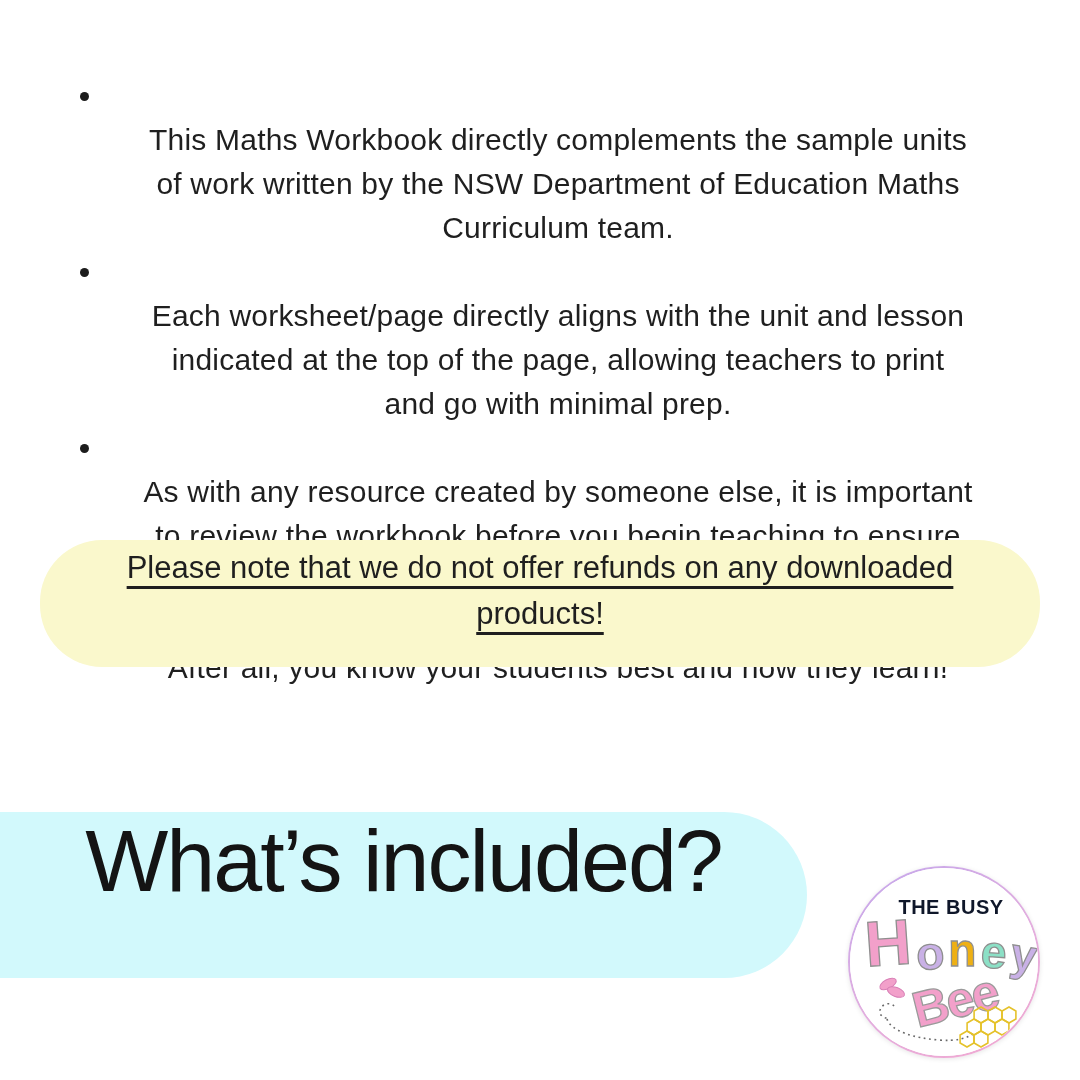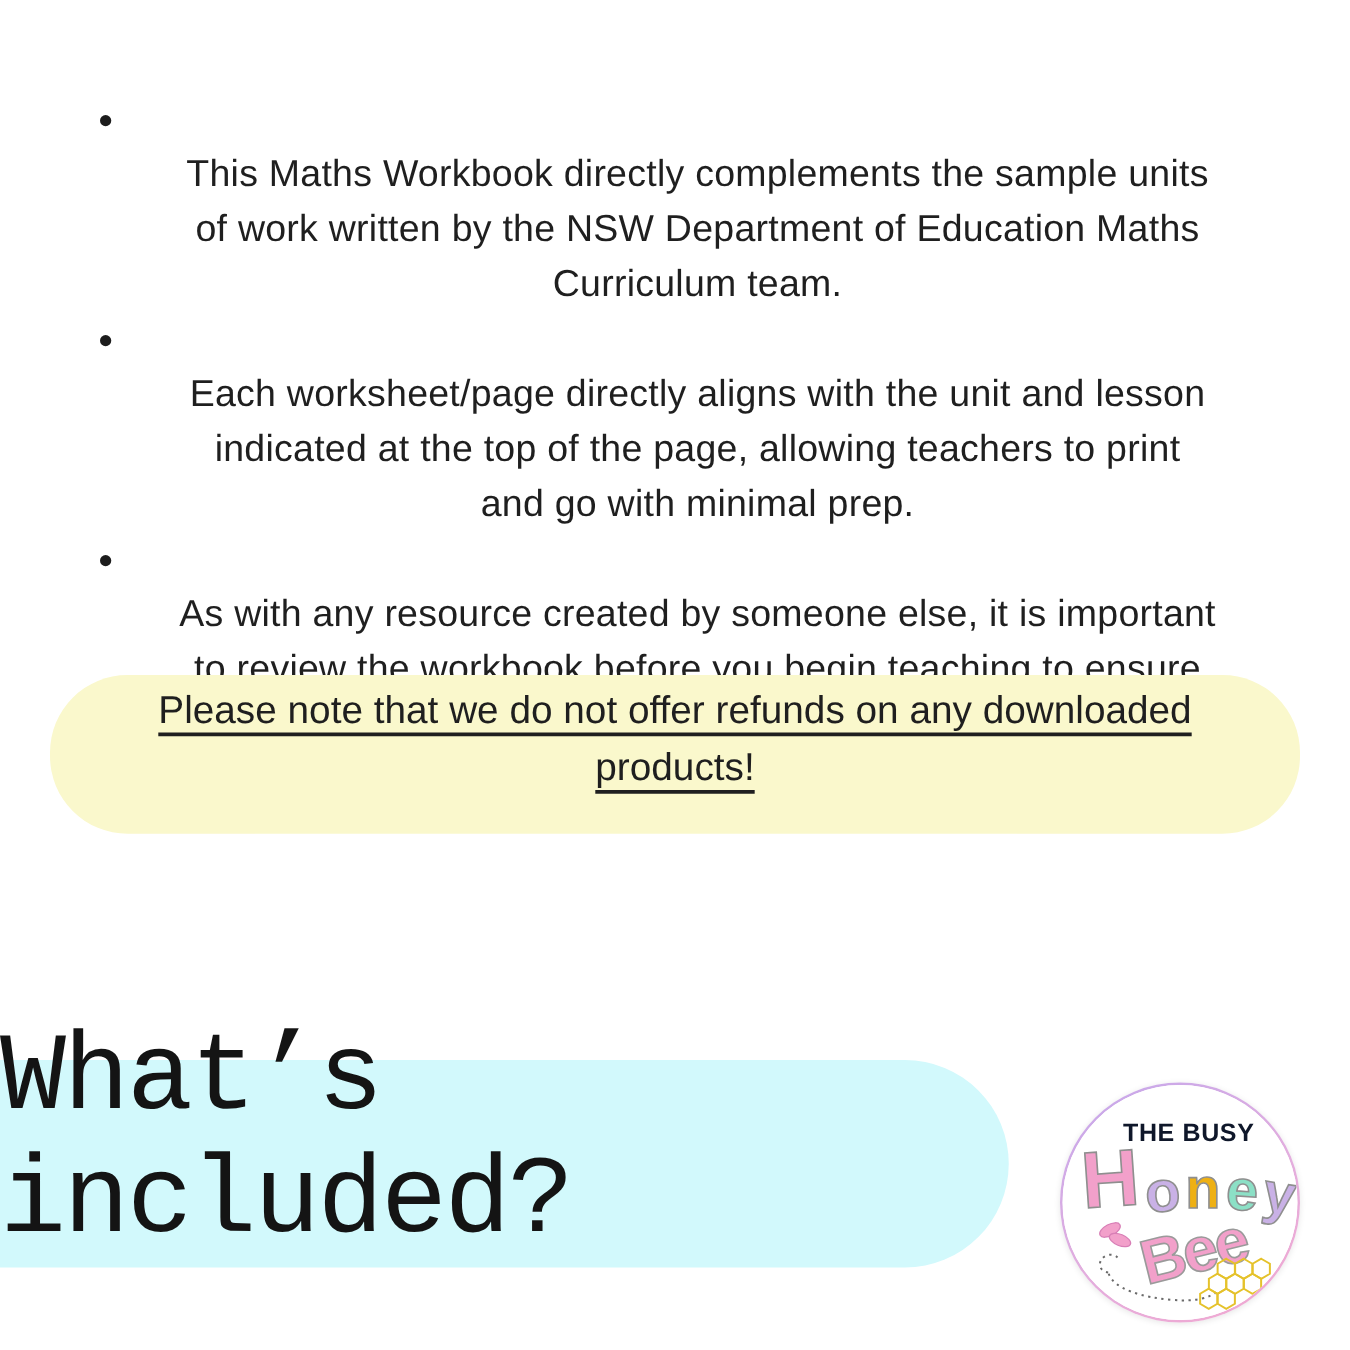--- a/index.html
+++ b/index.html
@@ -54,24 +54,24 @@
     position:absolute; top:689px; left:60px; width:960px;
     text-align:center;
     font-size:31px;
     line-height:44px;
     letter-spacing:.2px;
     white-space:pre-line;
   }
 
   
   .banner {
-    position:absolute; top:848px; left:0; width:807px; height:166px;
+    position:absolute; top:812px; left:0; width:807px; height:166px;
     background:#d2f9fc;
     border-radius:0 83px 83px 0;
-    display:flex; align-items:flex-end; justify-content:center;font-family:Liberation Mono, monospace;
+    display:flex; align-items:flex-start; justify-content:center;
   }
   .banner h1 {
     font-size:88px;
     font-weight:400;
     letter-spacing:-2px;
     color:#141414;
     transform:translateY(-2px);
   }
 
   
@@ -132,21 +132,21 @@
       <span class="bullet-dot"></span><span>Each worksheet/page directly aligns with the unit and lesson
 indicated at the top of the page, allowing teachers to print
 and go with minimal prep.</span>
     </li>
     <li>
       <span class="bullet-dot"></span><span>As with any resource created by someone else, it is important
 to review the workbook before you begin teaching to ensure
 that it will meet the needs of </span><span class="u-inline">YOUR </span><span>students.</span>
     </li>
     <li>
-      <span class="bullet-dot"></span>
+      <span class="bullet-dot"></span><span>After all, you know your students best and how they learn!</span>
     </li>
   </ul>
 
   <div class="refund-note" style="background-color: rgb(250, 248, 204);">
     <p>Please note that we do not offer refunds on any downloaded
 products!</p>
   </div>
 
 
   <div class="banner" style="background-color: rgb(210, 249, 252);">

